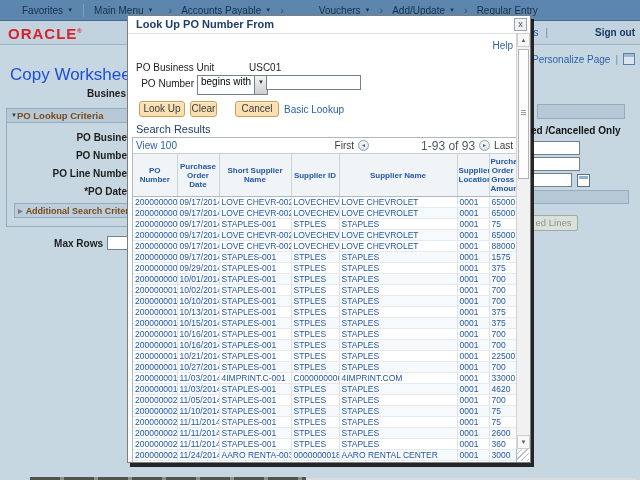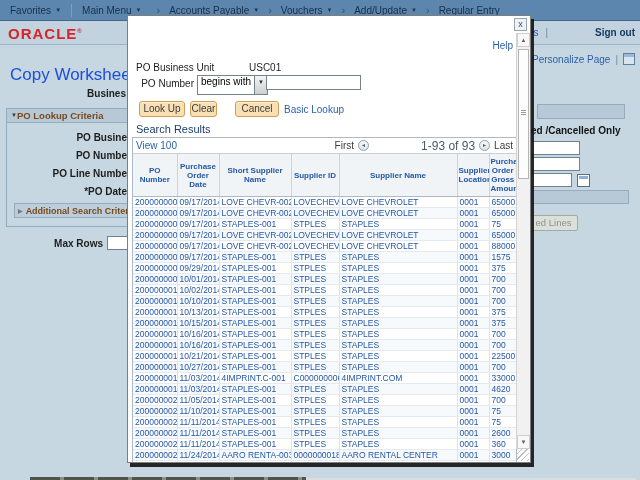--- a/index.html
+++ b/index.html
@@ -1,21 +1,21 @@
 <!DOCTYPE html>
 <html><head>
 <meta charset="utf-8">
 <style>
   html,body{margin:0;padding:0;}
   .screen{position:relative;width:640px;height:480px;background:#c6d7e1;overflow:hidden;
           font-family:"Liberation Sans",sans-serif;-webkit-font-smoothing:antialiased;}
 
   
   .navbar{position:absolute;top:0;left:0;right:0;height:20px;background:#5d86ae;
-          border-bottom:1px solid #46688c;display:flex;align-items:center;font-size:10px;color:#152f4a;}
+          border-bottom:1px solid #46688c;display:flex;align-items:center;font-size:10px;color:#152f4a;padding-left:12px;}
   .nav-item{padding:0 10px;display:flex;align-items:center;gap:4px;cursor:default;}
   .caret{font-size:6px;color:#1d3750;}
   .vsep{width:1px;height:13px;background:#7fa0bd;}
   .crumb-sep{color:#33536f;font-size:11px;margin:0 5px;}
 
   
   .band{position:absolute;top:21px;left:0;right:0;height:23px;background:#c2d3df;border-bottom:1px solid #9fb5c4;}
   .brand{position:absolute;left:8px;top:4px;font-weight:bold;font-size:15px;letter-spacing:1px;color:#d9232a;}
   .brand sup{font-size:6px;}
   .band-right{position:absolute;right:5px;top:6px;font-size:10px;display:flex;gap:7px;align-items:center;}
@@ -129,21 +129,21 @@
     <span class="nav-item">
       <span>Main Menu</span>
       <span class="caret">▼</span>
     </span>
     <span class="crumb-sep">›</span>
     <span class="nav-item" style="padding:0 4px;">
       <span>Accounts Payable</span>
       <span class="caret">▼</span>
     </span>
     <span class="crumb-sep">›</span>
-    <span class="nav-item" style="padding:0 4px;">
+    <span class="nav-item" style="padding:0 4px;margin-left:26px;">
       <span>Vouchers</span>
       <span class="caret">▼</span>
     </span>
     <span class="crumb-sep">›</span>
     <span class="nav-item" style="padding:0 4px;">
       <span>Add/Update</span>
       <span class="caret">▼</span>
     </span>
     <span class="crumb-sep">›</span>
     <span class="nav-item" style="padding:0 4px;">
@@ -195,20 +195,21 @@
   <input class="r-in ri2" style="">
   <input class="r-in ri3" style="">
   <span class="cal-icon"></span>
   <div class="r-bar2"></div>
   <div class="r-btn">ed Lines</div>
 
   <div class="tb-seg"></div>
   <div class="tb-rest"></div>
 
   <div class="modal">
+    <div class="m-title">Look Up PO Number From</div>
     <div class="m-close">x</div>
     <span class="m-help link">Help</span>
 
     <span class="f-label bu-label">PO Business Unit</span>
     <span class="f-label bu-value">USC01</span>
     <span class="f-label po-label">PO Number</span>
 
     <span class="op-box">
       <span class="op-text">begins with</span>
       <span class="op-btn">▼</span>

